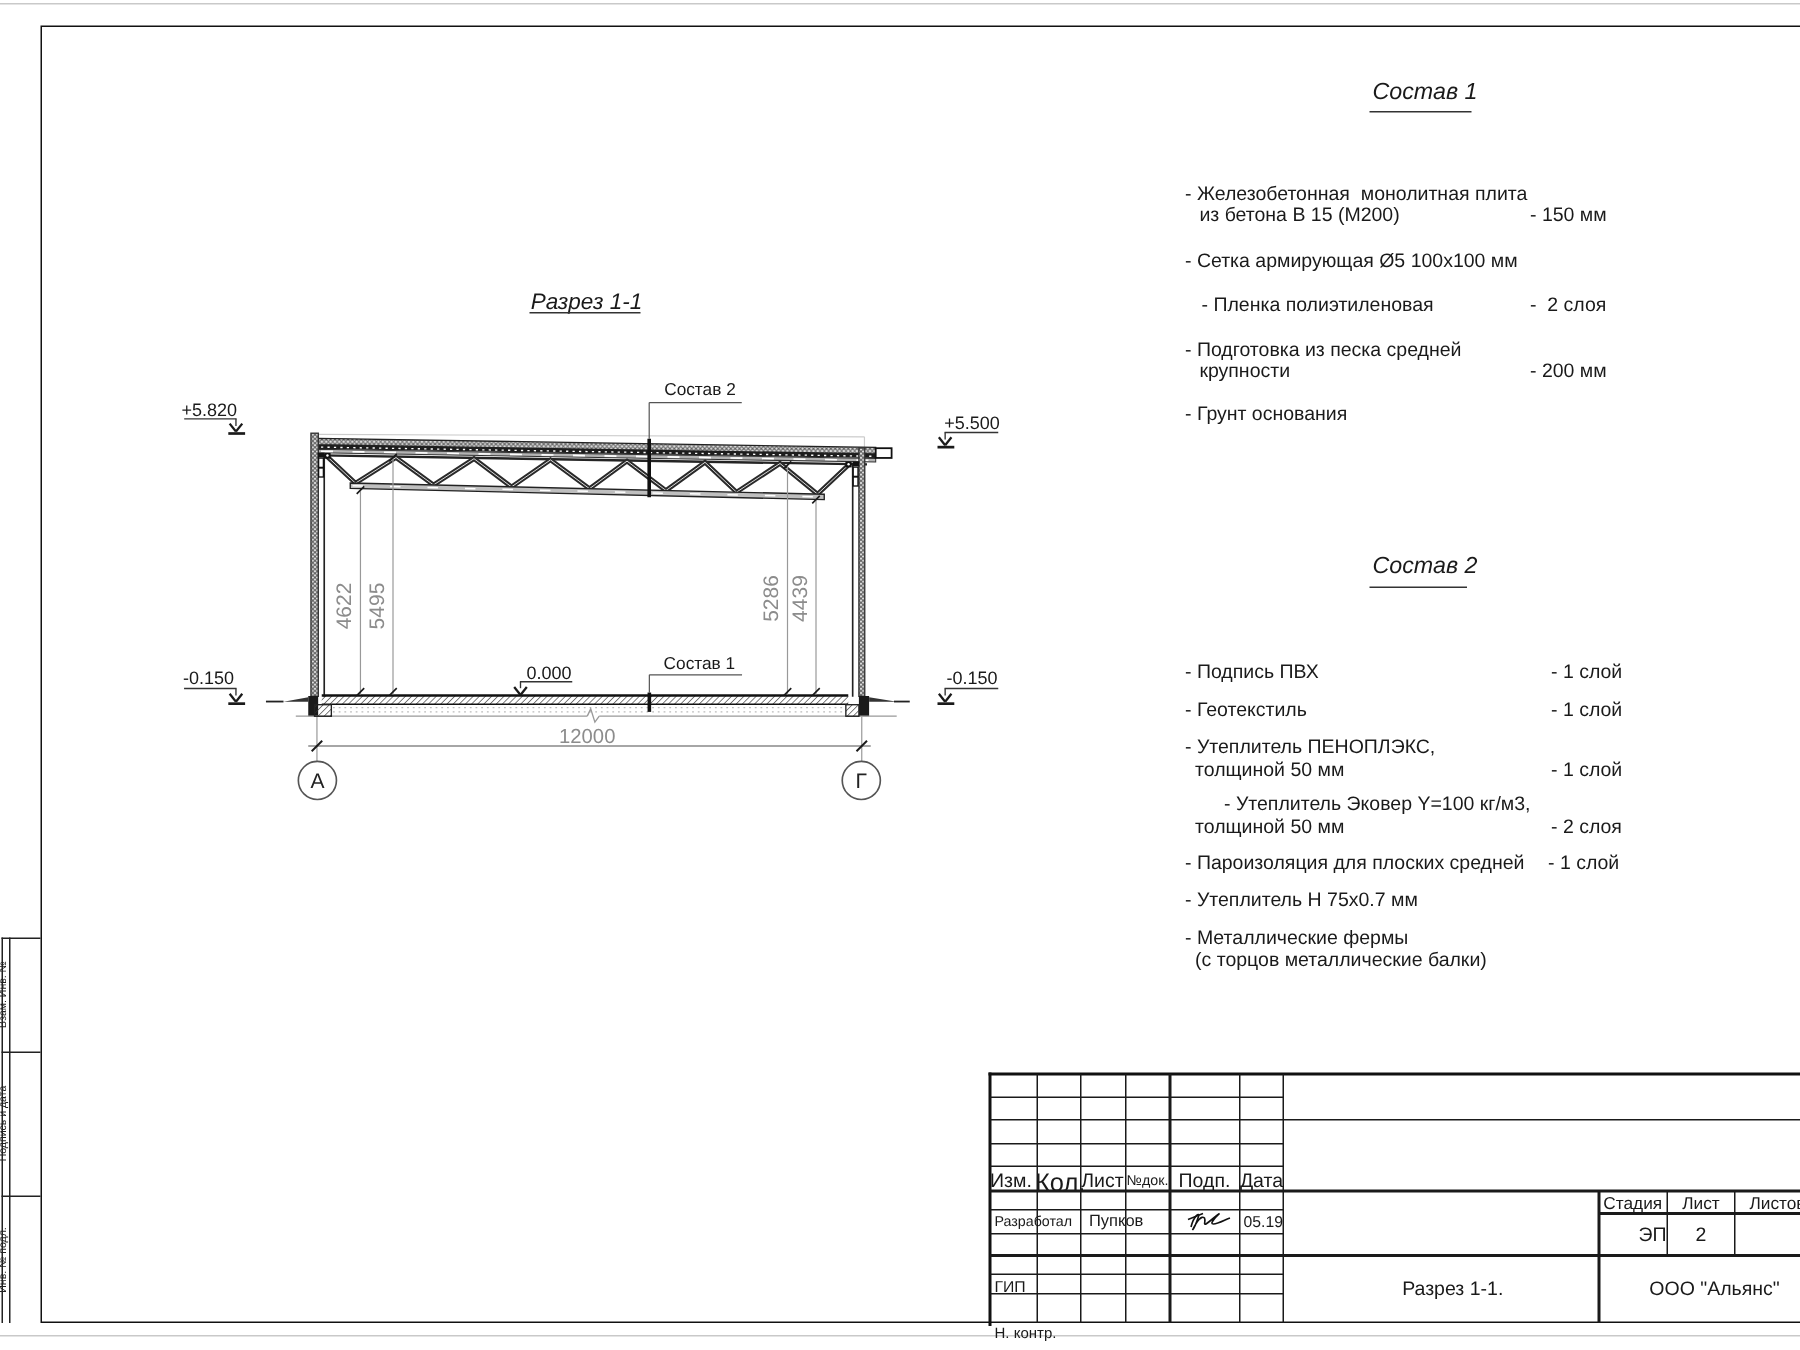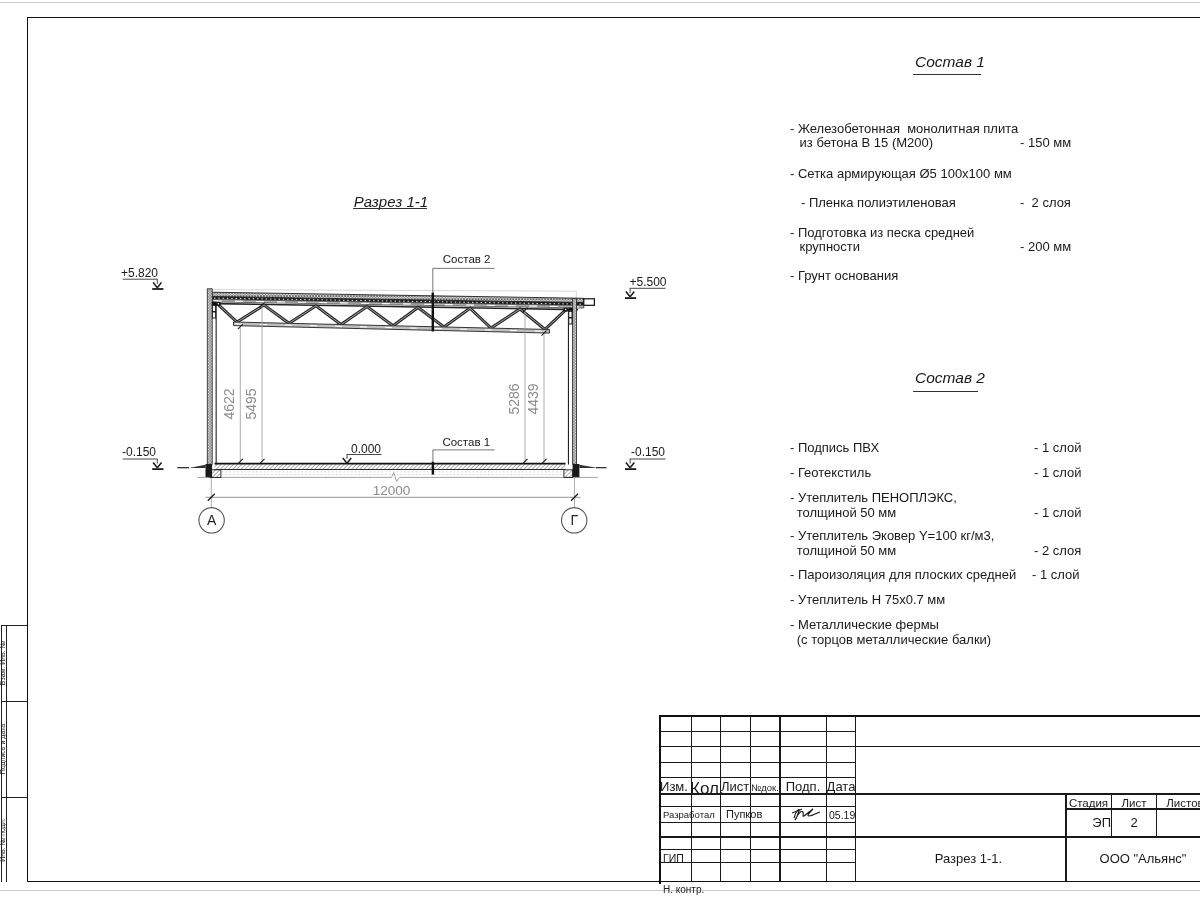--- a/index.html
+++ b/index.html
@@ -277,21 +277,21 @@
 
 <div class="abs" style="left:890px;top:369px;width:120px;text-align:center;font-size:15.5px;font-style:italic;">Состав 2</div>
 <div class="abs" style="left:913.3px;top:390.7px;width:65px;height:1px;background:#333;"></div>
 <div class="abs txt13" style="left:790px;top:440px;">- Подпись ПВХ</div>
 <div class="abs txt13" style="left:1034px;top:440px;">- 1 слой</div>
 <div class="abs txt13" style="left:790px;top:465px;">- Геотекстиль</div>
 <div class="abs txt13" style="left:1034px;top:465px;">- 1 слой</div>
 <div class="abs txt13" style="left:790px;top:490px;">- Утеплитель ПЕНОПЛЭКС,</div>
 <div class="abs txt13" style="left:796.7px;top:505px;">толщиной 50 мм</div>
 <div class="abs txt13" style="left:1034px;top:505px;">- 1 слой</div>
-<div class="abs txt13" style="left:790px;top:528.3px;">- Утеплитель Эковер Y=100 кг/м3,</div>
+<div class="abs txt13" style="left:816px;top:528.3px;">- Утеплитель Эковер Y=100 кг/м3,</div>
 <div class="abs txt13" style="left:796.7px;top:543.3px;">толщиной 50 мм</div>
 <div class="abs txt13" style="left:1034px;top:543.3px;">- 2 слоя</div>
 <div class="abs txt13" style="left:790px;top:566.7px;">- Пароизоляция для плоских средней</div>
 <div class="abs txt13" style="left:1032px;top:566.7px;">- 1 слой</div>
 <div class="abs txt13" style="left:790px;top:591.7px;">- Утеплитель Н 75х0.7 мм</div>
 <div class="abs txt13" style="left:790px;top:616.7px;">- Металлические фермы</div>
 <div class="abs txt13" style="left:796.7px;top:631.7px;">(с торцов металлические балки)</div>
 
 <div class="abs" style="left:658.6px;top:715px;width:550px;height:167px;border-left:2px solid #111;border-top:2px solid #111;"></div>
 

